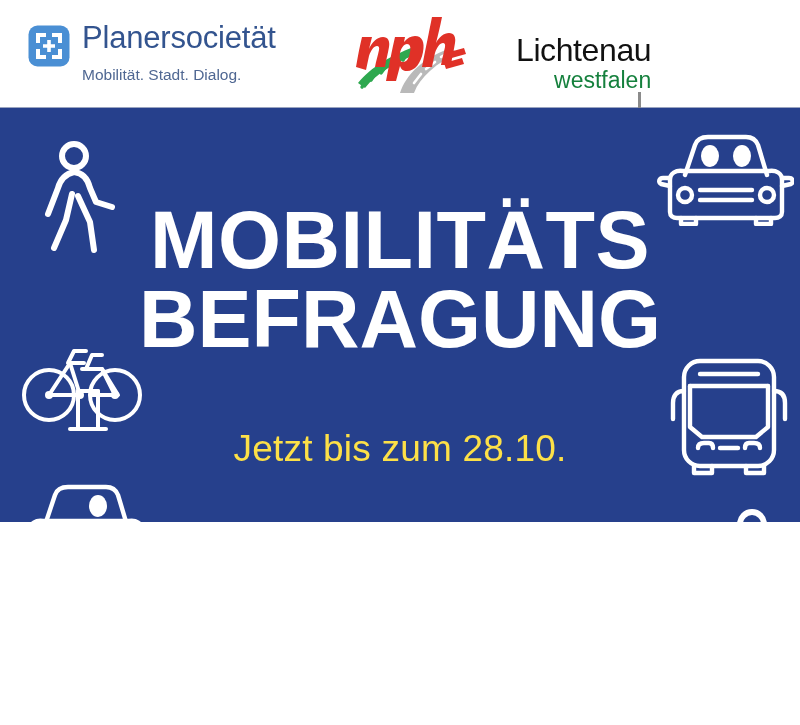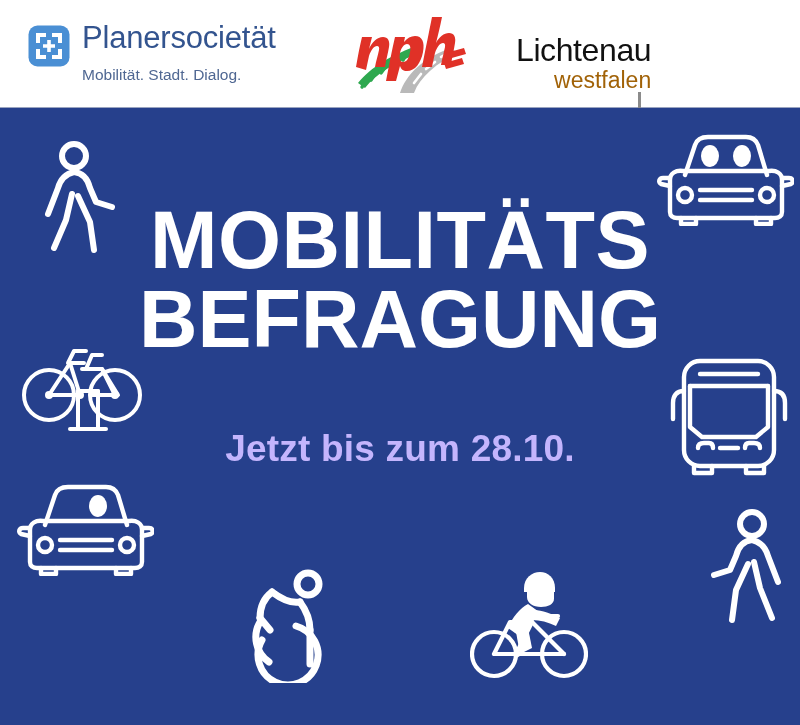--- a/index.html
+++ b/index.html
@@ -6,21 +6,21 @@
     margin: 0;
     padding: 0;
     background: #ffffff;
   }
   body {
     font-family: "Liberation Sans", sans-serif;
   }
   #poster {
     position: relative;
     width: 800px;
-    height: 725px;
+    height: 522px;
     overflow: hidden;
     background: #ffffff;
   }
 
   
   #header-band {
     position: absolute;
     left: 0; top: 0;
     width: 800px;
     height: 108px;
@@ -91,21 +91,21 @@
     font-size: 32px;
     font-weight: 400;
     color: #111111;
     letter-spacing: -0.4px;
     white-space: nowrap;
   }
   .li-sub {
     font-family: "Liberation Sans", sans-serif;
     font-size: 23px;
     font-weight: 400;
-    color: #a16207;
+    color: #15803d;
     margin-top: 3px;
     text-align: right;
     white-space: nowrap;
   }
   .li-divider {
     width: 3px;
     height: 62px;
     background: #8b8b8b;
     margin: 0 10px 0 12px;
   }
@@ -150,24 +150,24 @@
   
   #subline {
     position: absolute;
     left: 0;
     top: 315px;
     width: 800px;
     text-align: center;
   }
   .subline-row {
     font-family: "Liberation Sans", sans-serif;
-    font-weight: bold;
+    font-weight: normal;
     font-size: 37px;
     line-height: 1.42;
-    color: #c4b5fd;
+    color: #fde047;
     letter-spacing: 0.2px;
     white-space: nowrap;
   }
 
   
   .icon {
     position: absolute;
   }
   .icon svg { display: block; width: 100%; height: 100%; }
 </style>

